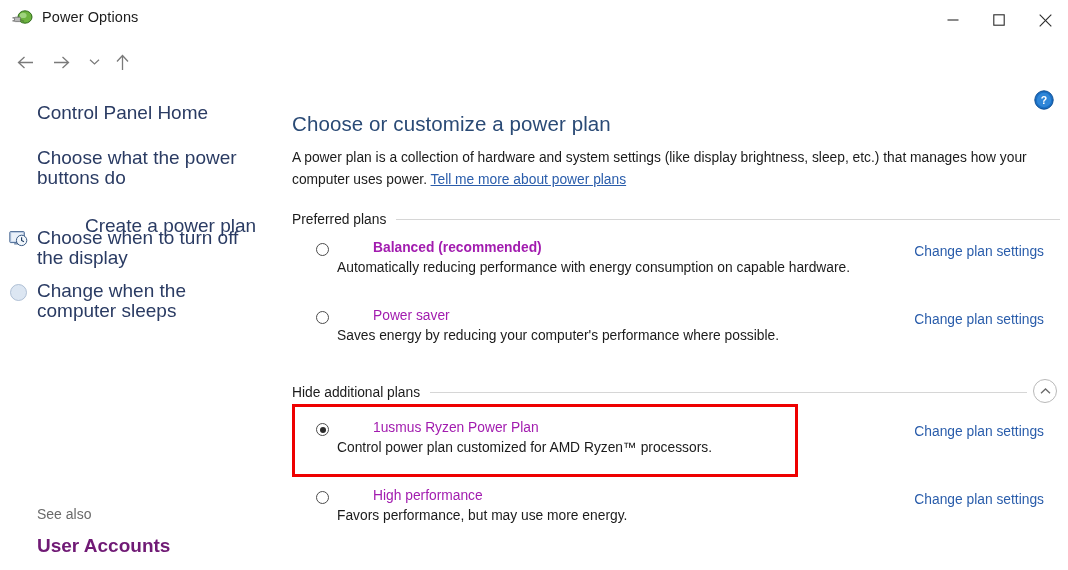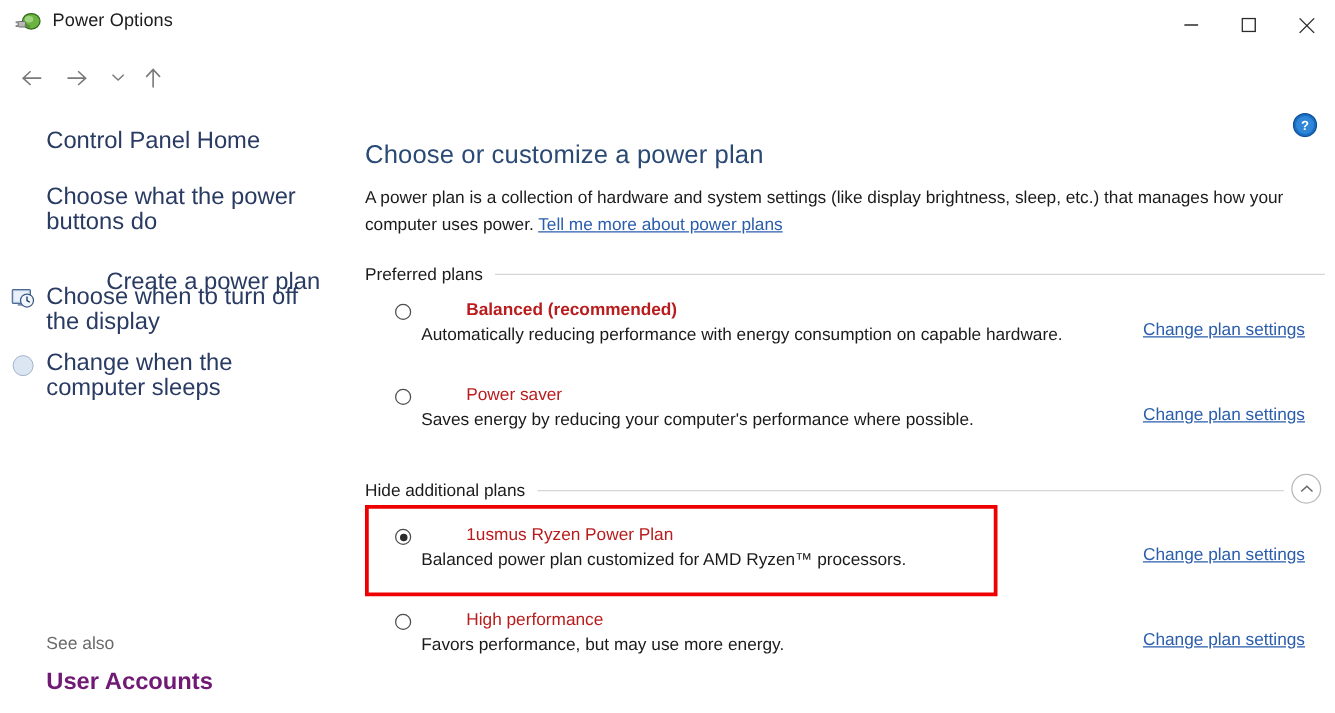--- a/index.html
+++ b/index.html
@@ -257,38 +257,37 @@
     content: "";
     position: absolute;
     left: 50%; top: 50%;
     transform: translate(-50%, -50%);
     width: 6px; height: 6px;
     border-radius: 50%;
     background: #2b2b2b;
   }
   .plan-name {
     font-size: 13.8px;
-    color: #b91c1c;
+    color: #a21caf;
     padding-left: 36px;
   }
   .plan-name.bold { font-weight: bold; }
   .plan-desc {
     margin-left: 45px;
     margin-top: 4px;
     font-size: 13.8px;
     color: #1b1b1b;
   }
   .change-link {
     position: absolute;
     right: 16px;
-    top: 16px;
+    top: 4px;
     font-size: 13.8px;
     color: #2a5dab;
     cursor: pointer;
-    text-decoration: underline;
   }
 
   .highlight-box {
     position: absolute;
     left: 292px; top: 404px;
     width: 506px; height: 73px;
     border: 3px solid #ee0000;
     pointer-events: none;
   }
 </style>
@@ -474,21 +473,21 @@
         <svg width="11" height="8" viewBox="0 0 11 8">
             <path d="M1 6.2 L5.5 2 L10 6.2" stroke="currentColor" stroke-width="1.3" fill="none"></path>
           </svg>
       </div>
 
       <div class="plan" style="top:336px;">
         <div class="plan-row">
           <span class="radio checked"></span>
           <span class="plan-name">1usmus Ryzen Power Plan</span>
         </div>
-        <div class="plan-desc">Balanced power plan customized for AMD Ryzen™ processors.</div>
+        <div class="plan-desc">Control power plan customized for AMD Ryzen™ processors.</div>
         <span class="change-link">Change plan settings</span>
       </div>
 
       <div class="plan" style="top:404px;">
         <div class="plan-row">
           <span class="radio"></span>
           <span class="plan-name">High performance</span>
         </div>
         <div class="plan-desc">Favors performance, but may use more energy.</div>
         <span class="change-link">Change plan settings</span>

